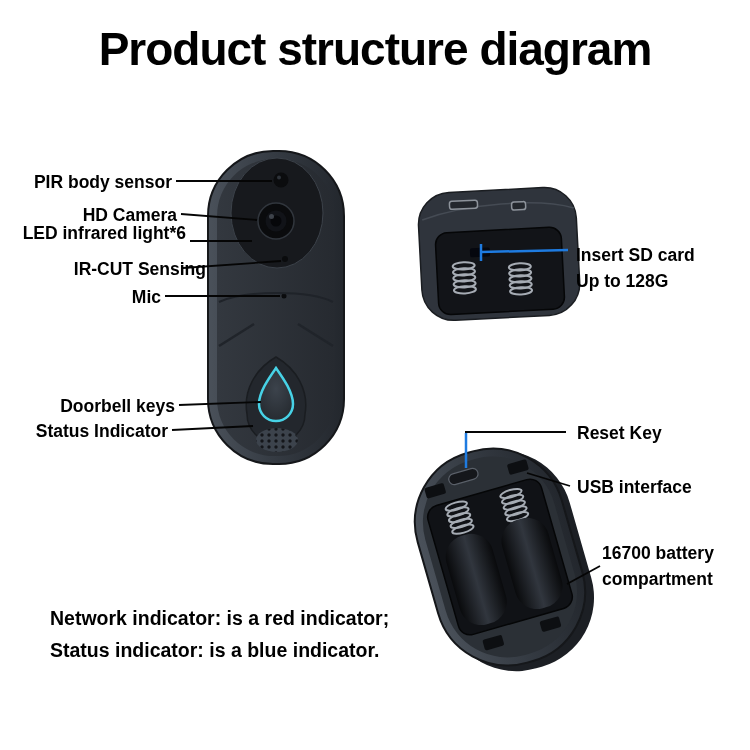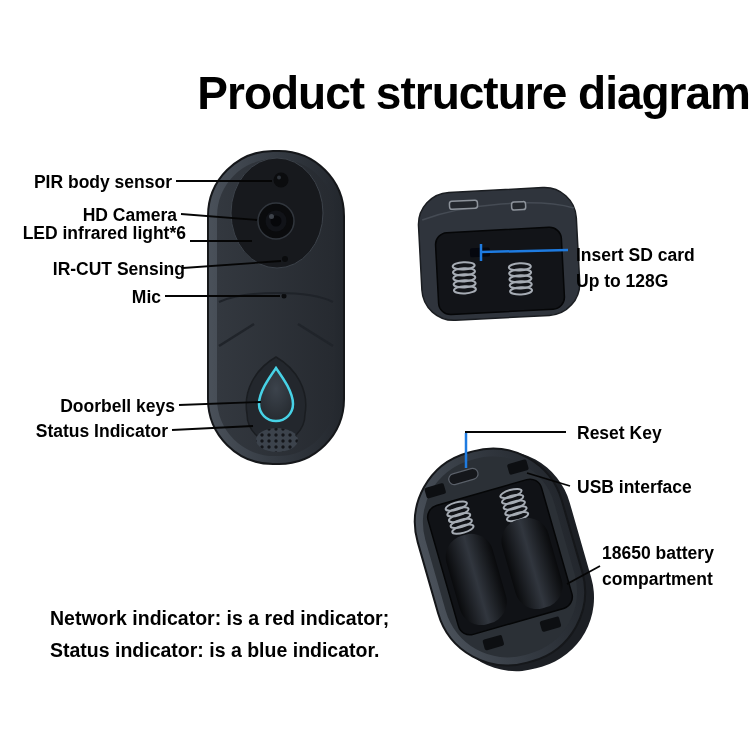--- a/index.html
+++ b/index.html
@@ -3,23 +3,22 @@
 <meta charset="utf-8">
 <style>
   html,body{margin:0;padding:0}
   body{
     width:750px;height:750px;position:relative;overflow:hidden;
     background:#ffffff;
     font-family:"Liberation Sans", sans-serif;
   }
   .title{
     position:absolute;top:22px;left:0;width:750px;
-    text-align:right;font-size:46px;font-weight:bold;color:#000;
+    text-align:center;font-size:46px;font-weight:bold;color:#000;
     letter-spacing:-1px;
-    margin-top:44px;
   }
   .scene{position:absolute;top:0;left:0}
   .lbl{
     position:absolute;font-size:17.5px;font-weight:bold;color:#000;
     line-height:26px;white-space:nowrap;
   }
   .lbl.wrap{white-space:normal}
   .note{
     position:absolute;left:30px;font-size:19.5px;font-weight:bold;color:#000;margin-left:20px;
   }
@@ -130,30 +129,30 @@
       <line x1="466" y1="468" x2="466" y2="433" stroke="#1e7be0" stroke-width="2.5"></line>
       <line x1="465" y1="432" x2="566" y2="432" stroke="#050505" stroke-width="1.8"></line>
       <line x1="527" y1="473" x2="570" y2="486" stroke="#050505" stroke-width="1.8"></line>
       <line x1="567" y1="584" x2="600" y2="566" stroke="#050505" stroke-width="1.8"></line>
     </g>
   </svg>
 
   <div class="lbl" style="right:573px;top:202px;">HD Camera</div>
   <div class="lbl" style="right:578px;top:169px;">PIR body sensor</div>
   <div class="lbl" style="right:564px;top:220px;">LED infrared light*6</div>
-  <div class="lbl" style="right:565px;top:256px;">IR-CUT Sensing</div>
+  <div class="lbl" style="right:544px;top:256px;">IR-CUT Sensing</div>
   <div class="lbl" style="right:589px;top:284px;text-align:right;">Mic</div>
   <div class="lbl" style="right:575px;top:393px;margin-left:39px;">Doorbell keys</div>
   <div class="lbl" style="right:582px;top:418px;">Status Indicator</div>
 
   <div class="lbl" style="left:576px;top:200px;margin-top:42px;">
     <div>Insert SD card</div>
     <div>Up to 128G</div>
   </div>
 
   <div class="lbl" style="left:577px;top:420px;">Reset Key</div>
   <div class="lbl" style="left:577px;top:474px;">USB interface</div>
-  <div class="lbl wrap" style="left:602px;top:540px;max-width:132px;">18650 battery compartment</div>
+  <div class="lbl wrap" style="left:602px;top:540px;max-width:132px;">16700 battery compartment</div>
 
   <div class="note" style="top:607px;">Network indicator: is a red indicator;</div>
   <div class="note" style="top:639px;">Status indicator: is a blue indicator.</div>
 
 </div>
 
 </body></html>

